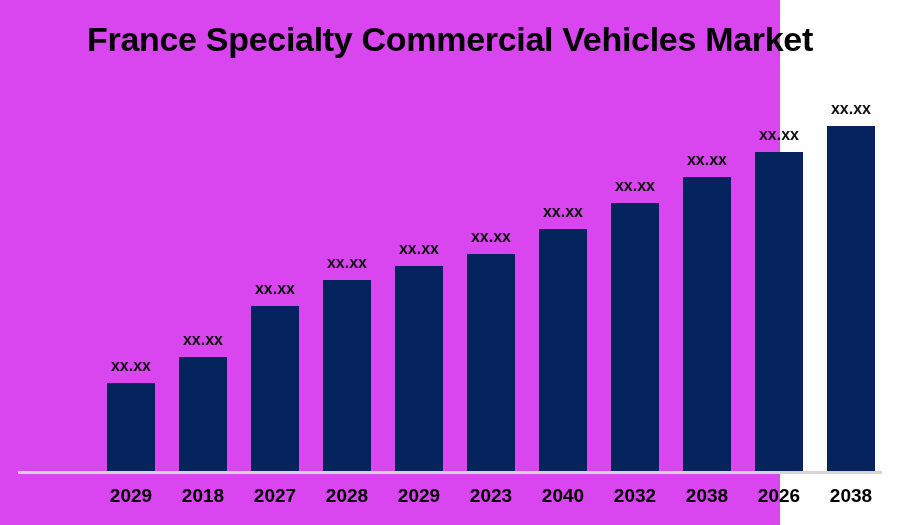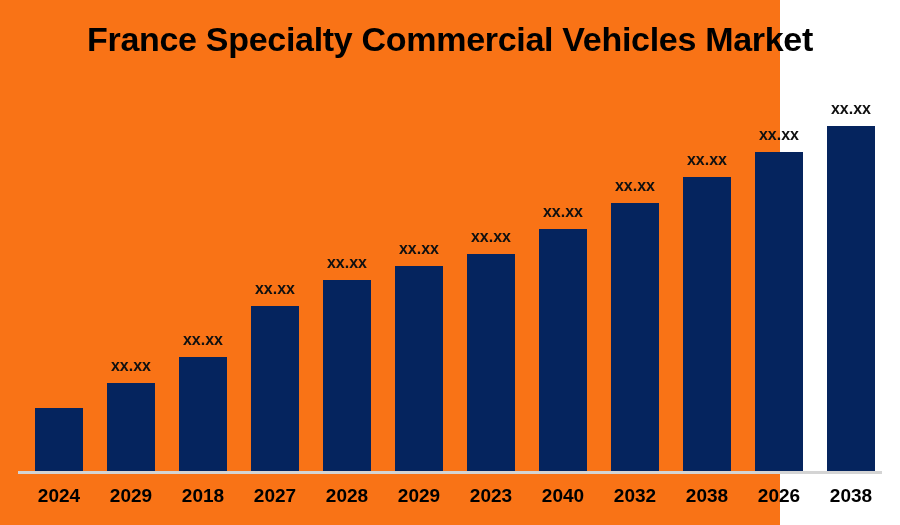--- a/index.html
+++ b/index.html
@@ -10,21 +10,21 @@
     width: 900px;
     height: 525px;
     background: #ffffff;
     font-family: "Liberation Sans", sans-serif;
     overflow: hidden;
   }
   #chart-root {
     position: relative;
     width: 780px;
     height: 525px;
-    background: #f97316;
+    background: #d946ef;
   }
   #chart-title {
     position: absolute;
     left: 0;
     top: 20px;
     width: 900px;
     text-align: center;
     font-family: "Liberation Sans", sans-serif;
     font-size: 34px;
     font-weight: bold;
@@ -84,24 +84,20 @@
 </style>
 </head>
 <body>
 
 <div id="chart-root">
 
   <div id="chart-title" style="color: rgb(0, 0, 0);">France Specialty Commercial Vehicles Market</div>
 
   <div id="plot-area">
 
-  <div class="bar-group" style="left: 35px; top: 0px; bottom: auto; height: 525px;">
-        <div class="bar-rect" style="top: 408px; height: 64px; background: rgb(5, 36, 94);"></div>
-        <div class="bar-category-label">2024</div>
-      </div>
       <div class="bar-group" style="left: 107px; top: 0px; bottom: auto; height: 525px;">
         <div class="bar-rect" style="top: 383px; height: 89px; background: rgb(5, 36, 94);"></div>
         <div class="bar-value-label" style="top: 357px; color: rgb(17, 17, 17);">xx.xx</div>
         <div class="bar-category-label">2029</div>
       </div>
       <div class="bar-group" style="left: 179px; top: 0px; bottom: auto; height: 525px;">
         <div class="bar-rect" style="top: 357px; height: 115px; background: rgb(5, 36, 94);"></div>
         <div class="bar-value-label" style="top: 331px; color: rgb(17, 17, 17);">xx.xx</div>
         <div class="bar-category-label">2018</div>
       </div>

